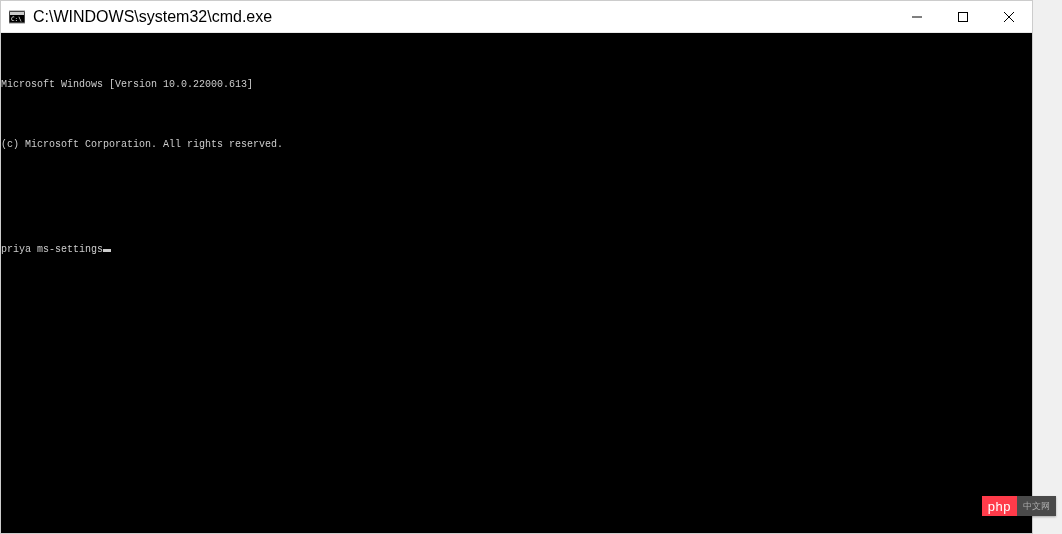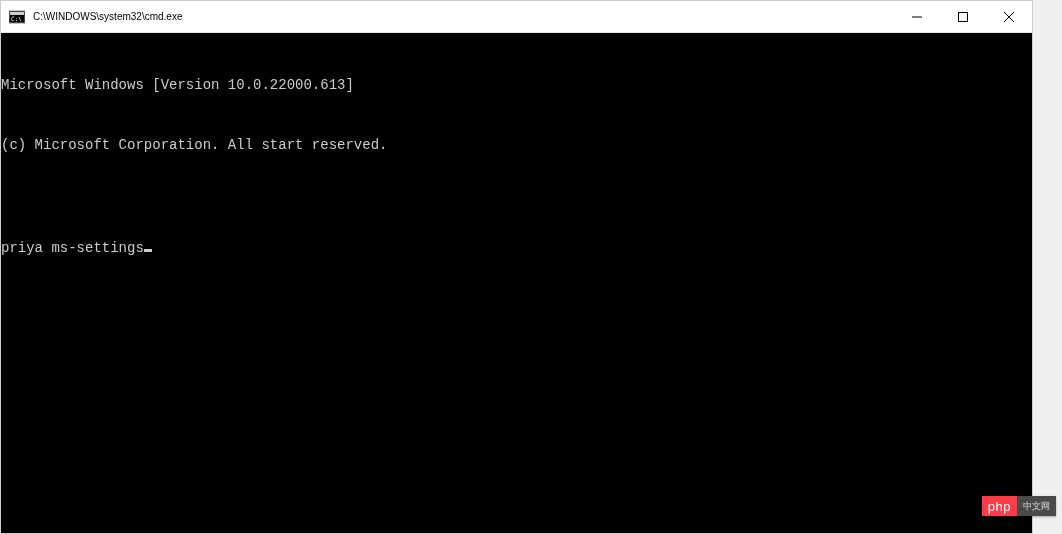--- a/index.html
+++ b/index.html
@@ -45,21 +45,21 @@
       height: 16px;
       display: flex;
       align-items: center;
       justify-content: center;
     }
     .cmd-icon svg {
       width: 16px;
       height: 16px;
     }
     .window-title {
-      font-size: 10px;
+      font-size: 16px;
       color: #000;
       font-weight: 400;
     }
     .window-controls {
       display: flex;
       align-items: center;
     }
     .win-btn {
       width: 46px;
       height: 32px;
@@ -69,21 +69,21 @@
       background: transparent;
       border: none;
       cursor: pointer;
       color: #000;
     }
     .terminal-body {
       flex: 1;
       background: #000;
       color: #ccc;
       font-family: Consolas, "Courier New", monospace;
-      font-size: 14px;
+      font-size: 10px;
       line-height: 20px;
       padding: 2px 8px 0 0;
       overflow: hidden;
       white-space: pre;
     }
     .terminal-line {
       white-space: pre;
     }
     .prompt-line {
       white-space: pre;
@@ -120,21 +120,20 @@
       padding: 4px 6px;
     }
     .wm-right {
       background: #4a4a4a;
       color: #aaa;
       font-family: Arial, sans-serif;
       font-size: 9px;
       display: flex;
       align-items: center;
       padding: 0 6px;
-      font-weight: bold;
     }
   </style>
 </head>
 <body>
 
 <div class="window">
   <div class="titlebar">
     <div class="titlebar-left">
       <span class="cmd-icon">
         <svg viewBox="0 0 16 16">
@@ -160,21 +159,21 @@
         <svg width="10" height="10" viewBox="0 0 10 10">
             <line x1="0" y1="0" x2="10" y2="10" stroke="#000" stroke-width="1"></line>
             <line x1="10" y1="0" x2="0" y2="10" stroke="#000" stroke-width="1"></line>
           </svg>
       </button>
     </div>
   </div>
 
   <div class="terminal-body">
     <div class="terminal-line">Microsoft Windows [Version 10.0.22000.613]</div>
-    <div class="terminal-line">(c) Microsoft Corporation. All start reserved.</div>
+    <div class="terminal-line">(c) Microsoft Corporation. All rights reserved.</div>
     <div class="terminal-line"></div>
     <div class="prompt-line"><span>priya ms-settings</span><span class="cursor"></span></div>
   </div>
 </div>
 
 <div class="watermark">
   <div class="wm-left">php</div>
   <div class="wm-right">中文网</div>
 </div>
 

